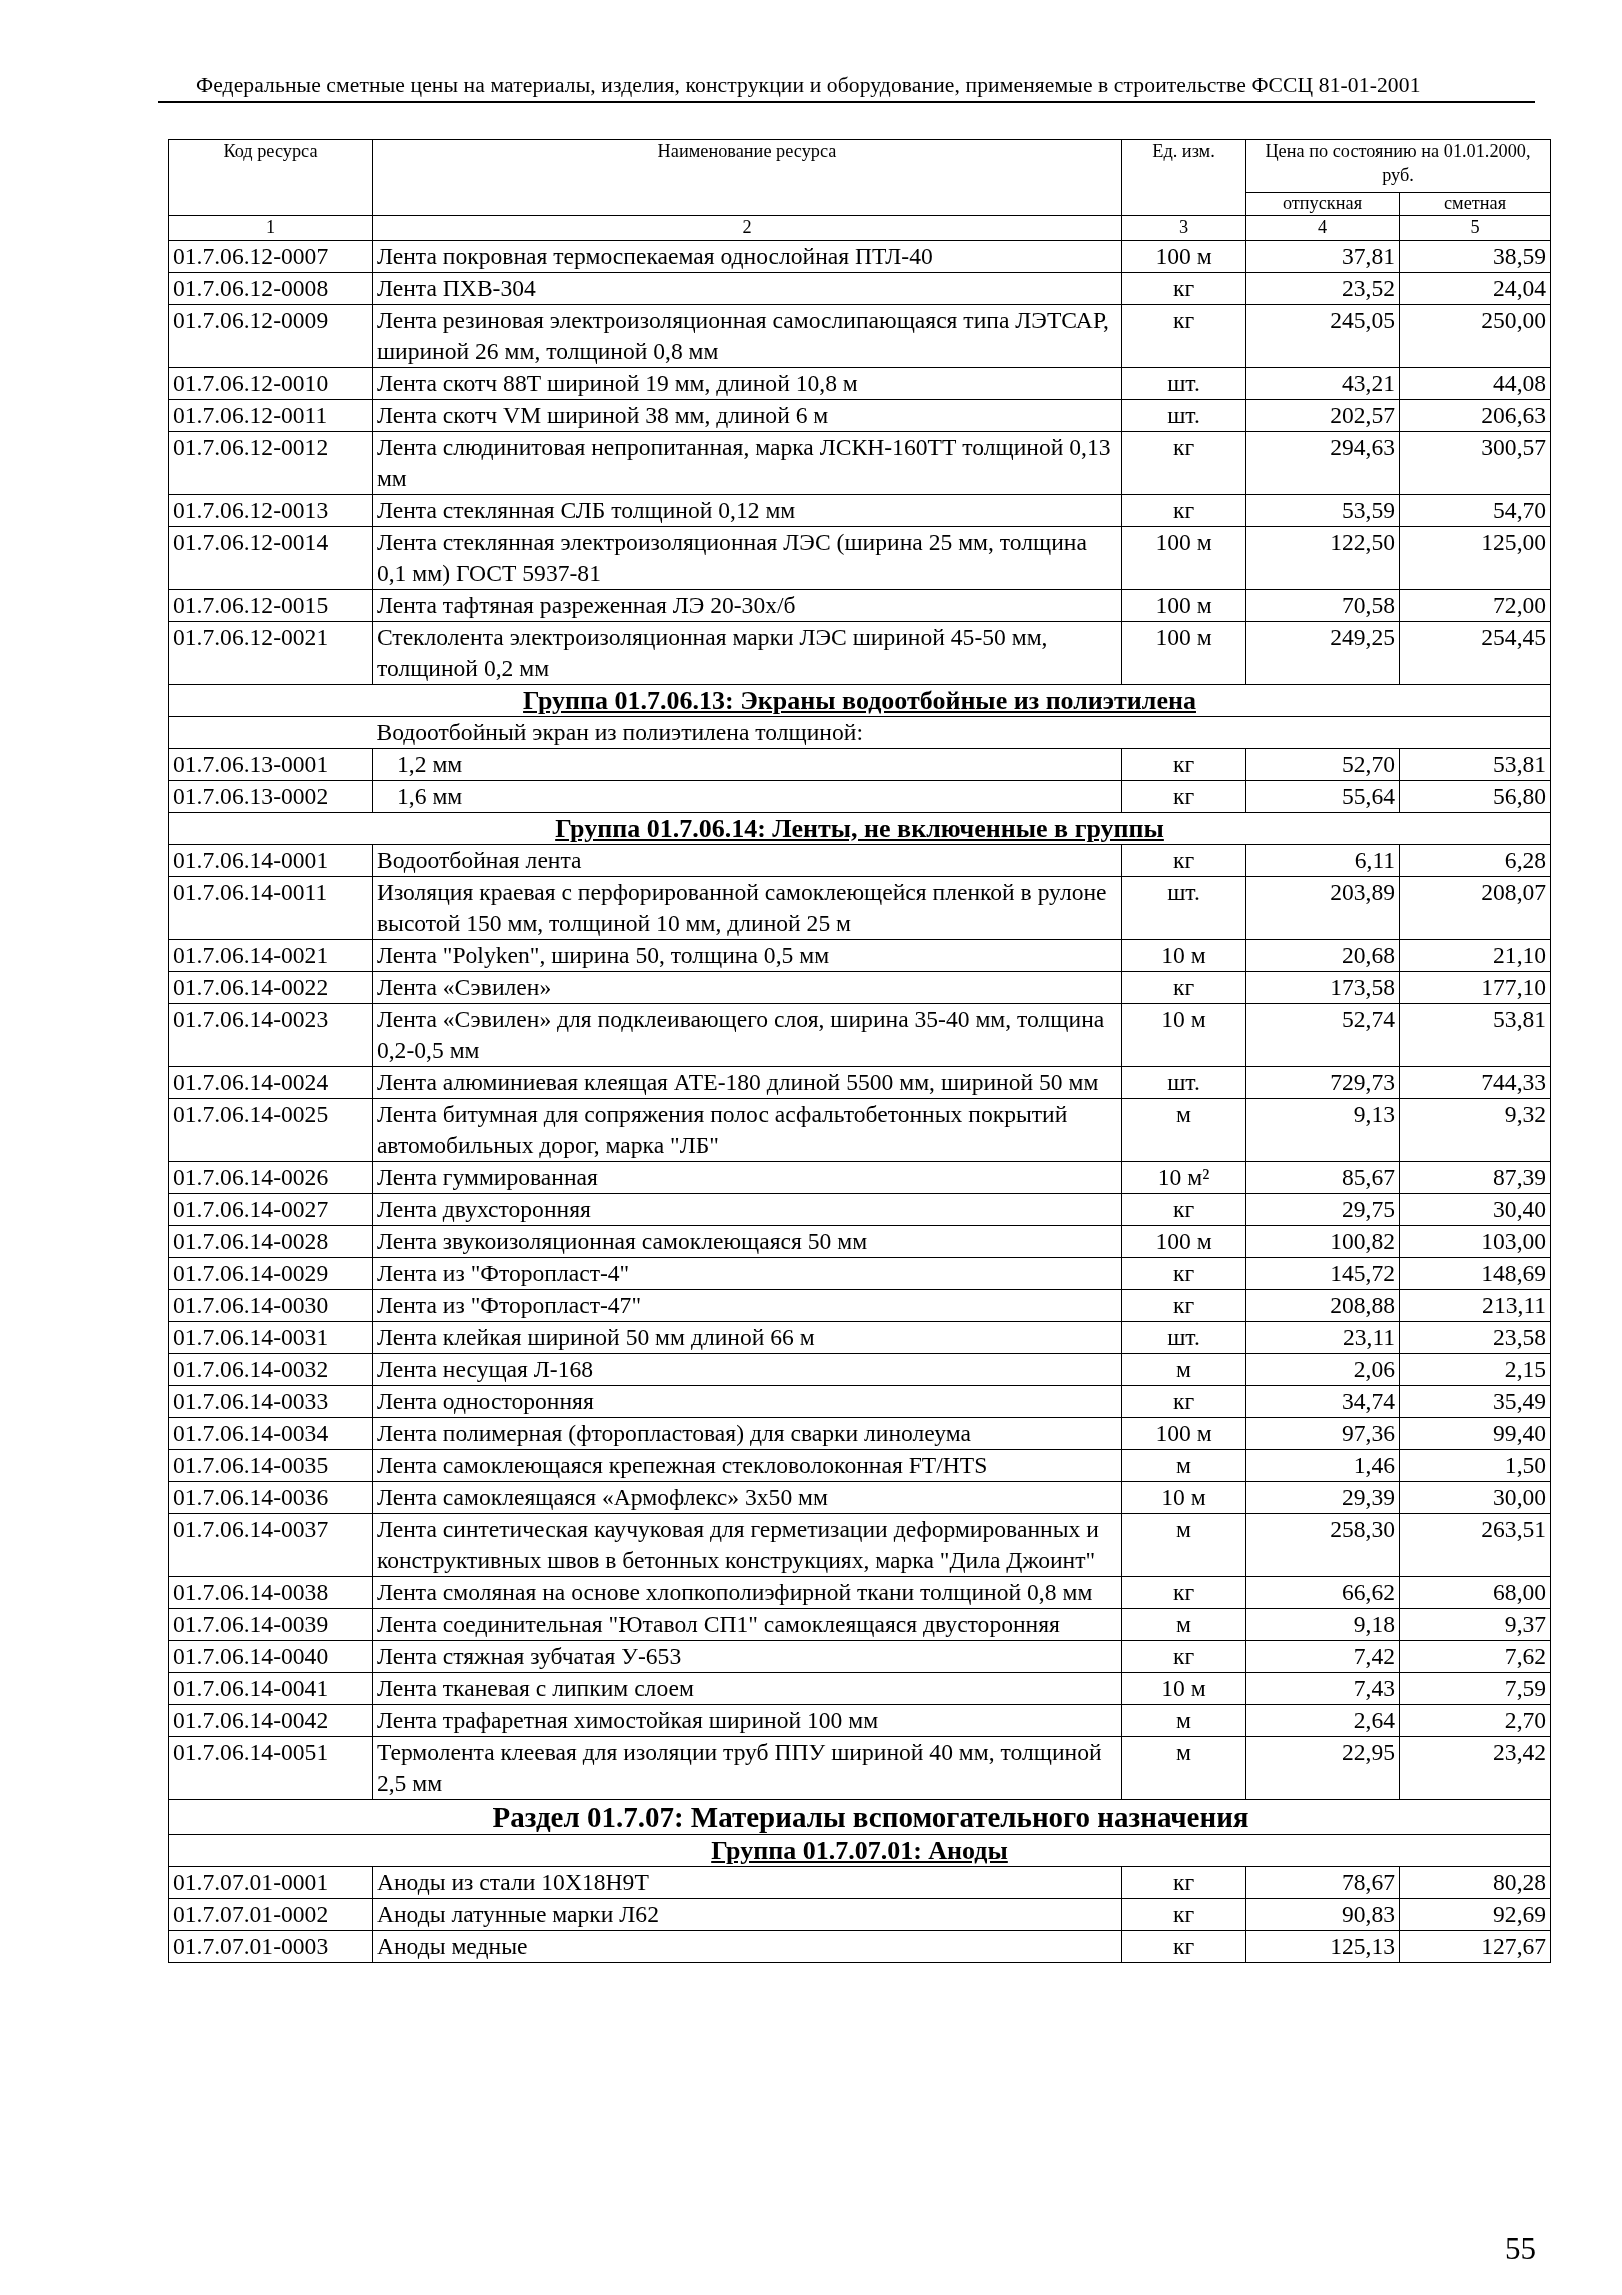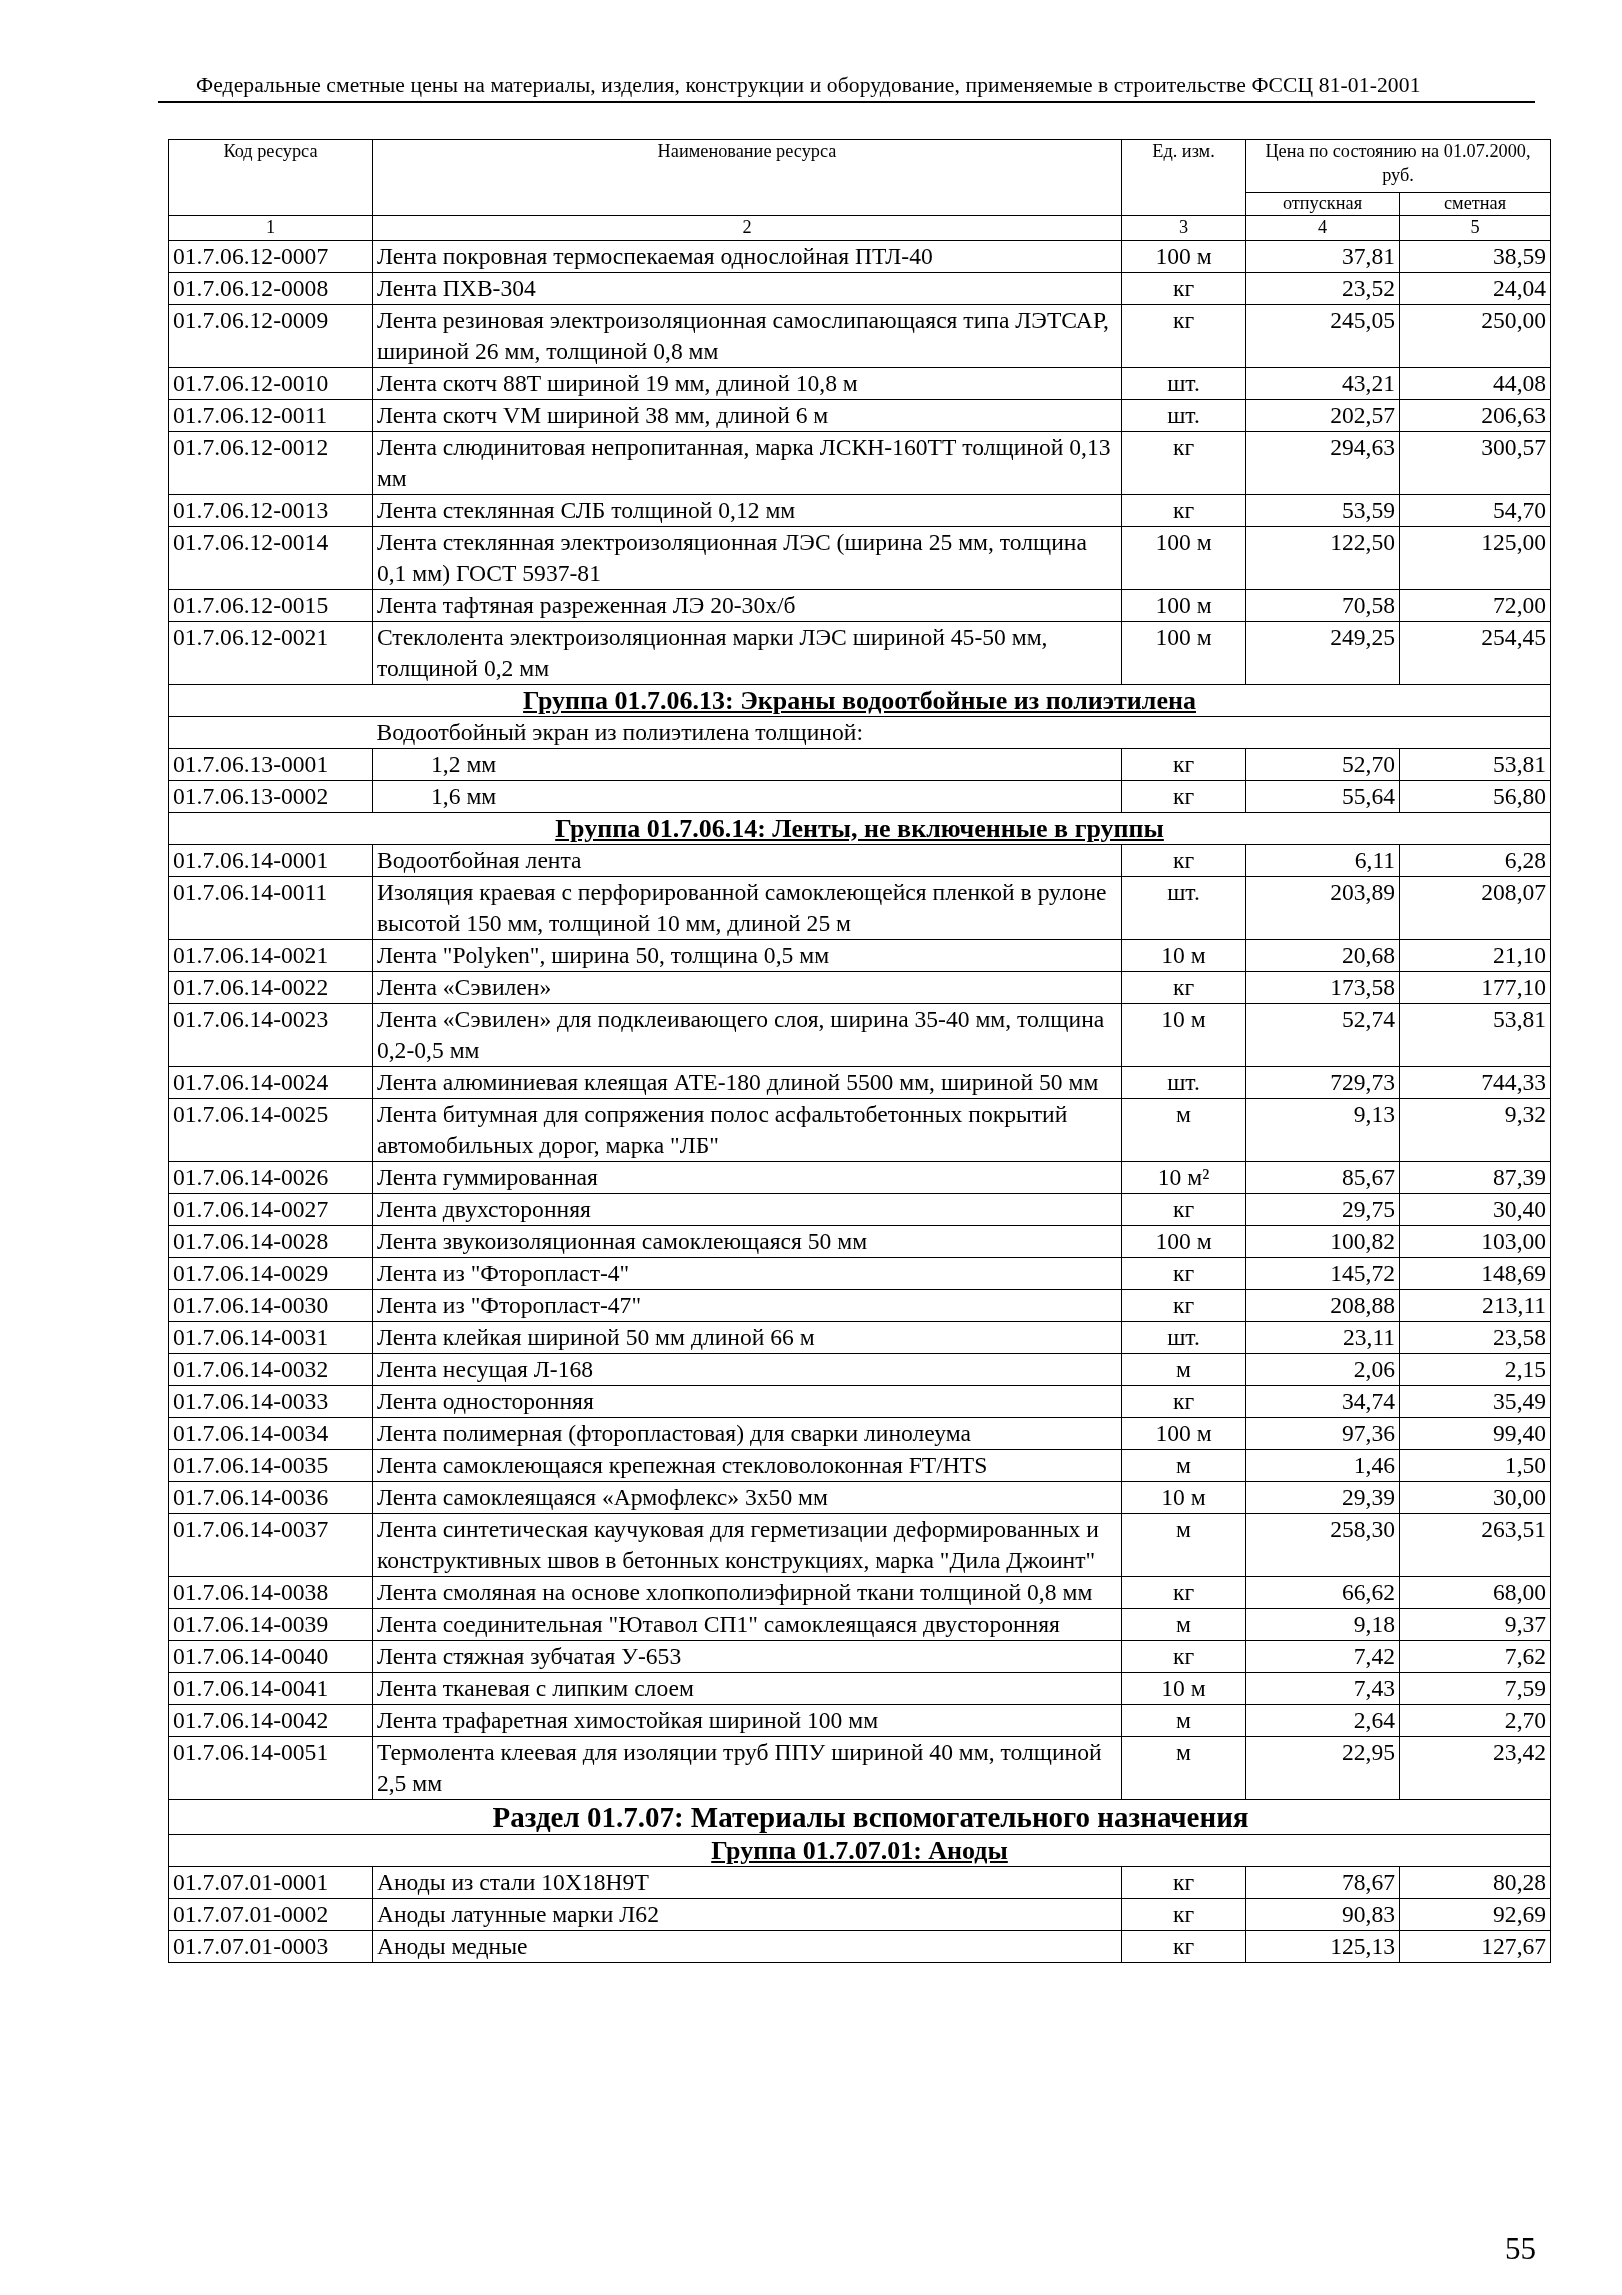--- a/index.html
+++ b/index.html
@@ -17,21 +17,21 @@
     border: 1.3px solid #000; padding: 0 3.9px; vertical-align: top; font-weight: normal;
   }
   .hdr th { font-size: 18.3px; line-height: 23.6px; vertical-align: middle; text-align: center; }
   .hdr .head-tall { height: 52px; }
   .hdr .head-sub { height: 22px; line-height: 21px; }
   .colnum td { text-align: center; font-size: 18.3px; line-height: 23.6px; height: 22px; }
   td.code { text-align: left; white-space: nowrap; padding-left: 5.2px; }
   td.unit { text-align: center; }
   td.num { text-align: right; padding-right: 5.2px; }
   td.name { text-align: left; }
-  td.name.indent { padding-left: 58px; }
+  td.name.indent { padding-left: 24px; }
   tr.group td { text-align: center; font-weight: bold; font-size: 26px; line-height: 31px; text-decoration: underline; }
   tr.section td { text-align: center; font-weight: bold; font-size: 29px; line-height: 34px; padding-left: 26px; }
   tr.subhead td.name { text-align: left; }
   tr.subhead td.blank { border-right: none; }
   tr.subhead td.span { border-left: none; margin-left: 28px; }
   .page-number { position: absolute; left: 1505px; top: 2231px; font-size: 31px; }
 </style>
 </head>
 <body>
 
@@ -44,21 +44,21 @@
     <col style="width:749px">
     <col style="width:124px">
     <col style="width:154px">
     <col style="width:151px">
   </colgroup>
   <thead>
     <tr class="hdr">
       <th rowspan="2" class="head-tall">Код ресурса</th>
       <th rowspan="2">Наименование ресурса</th>
       <th rowspan="2">Ед. изм.</th>
-      <th colspan="2" class="head-tall">Цена по состоянию на 01.07.2000, руб.</th>
+      <th colspan="2" class="head-tall">Цена по состоянию на 01.01.2000, руб.</th>
     </tr>
     <tr class="hdr">
       <th class="head-sub">отпускная</th>
       <th class="head-sub">сметная</th>
     </tr>
     <tr class="colnum">
       <td>1</td>
       <td>2</td>
       <td>3</td>
       <td>4</td>

